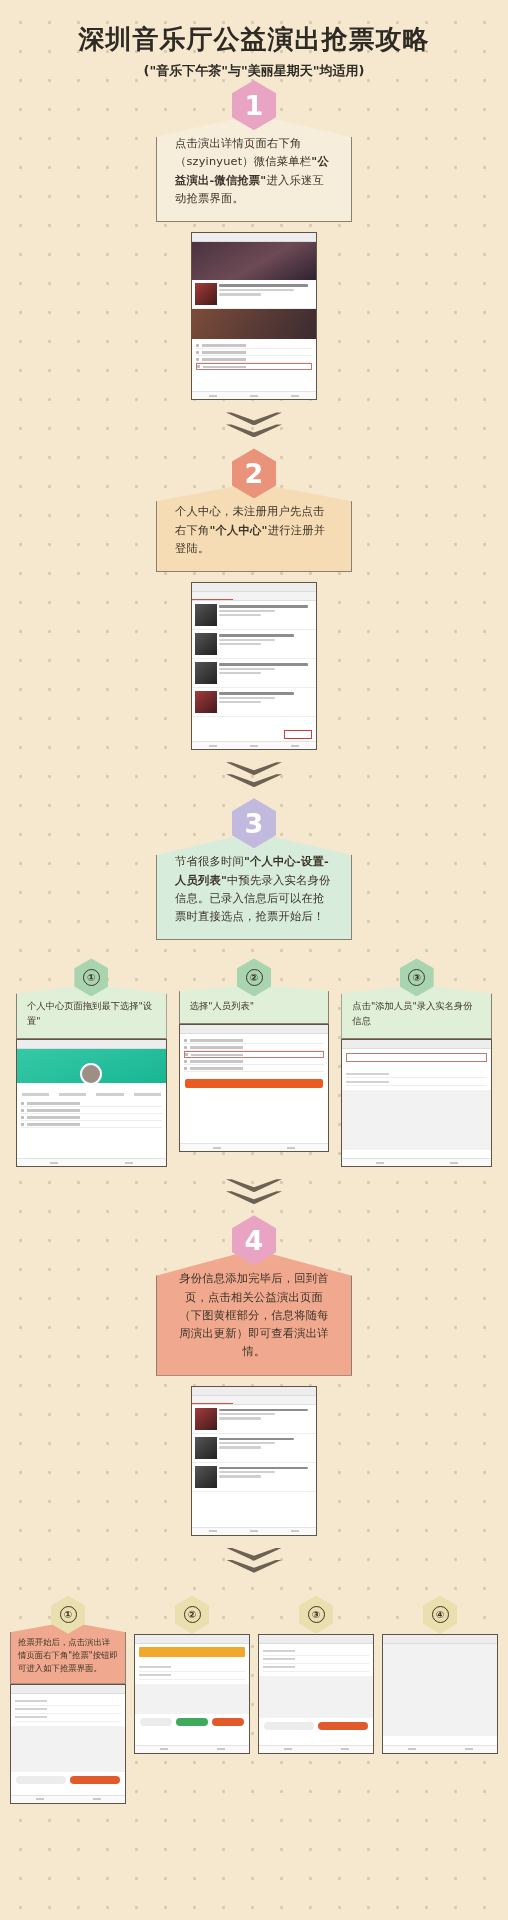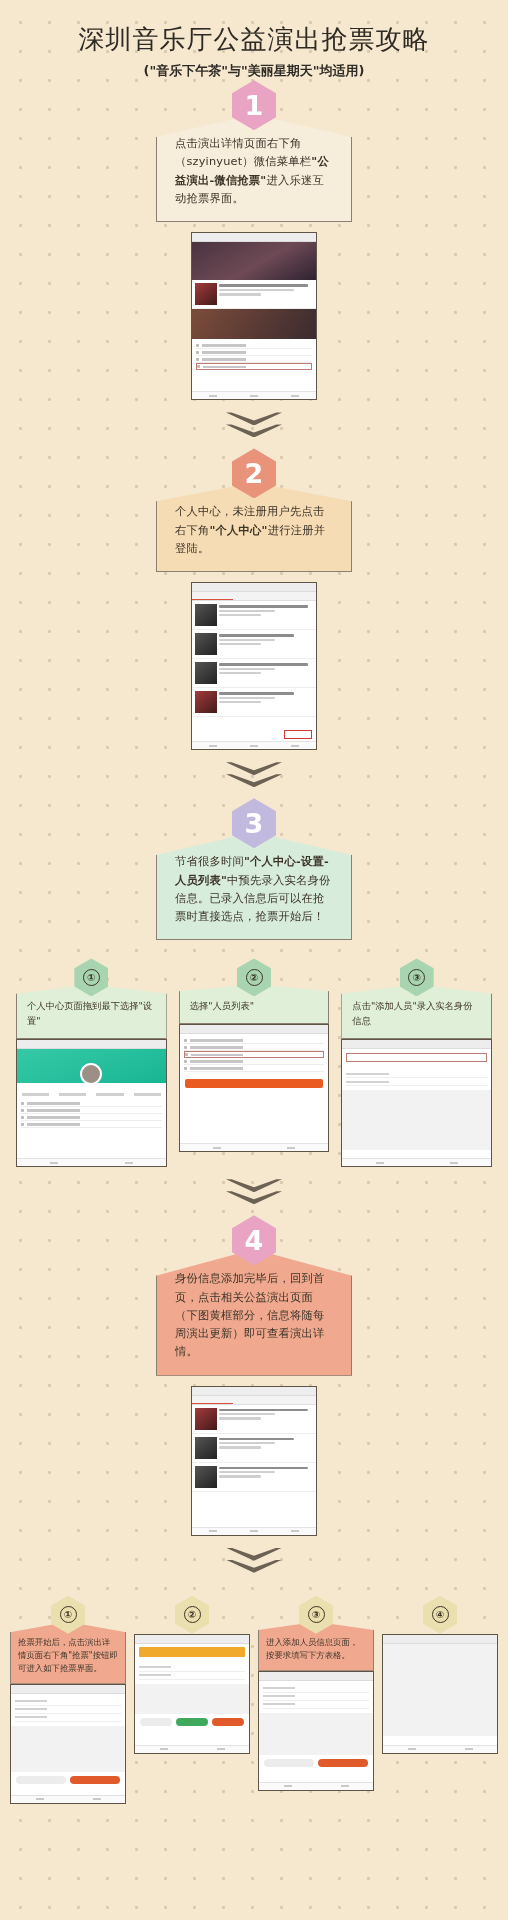--- a/index.html
+++ b/index.html
@@ -15,21 +15,21 @@
     background-size: 29px 29px;
     background-position: 6px 8px;
     position: relative;
     color: #3d3429;
   }
 
   
   .title-wrap { padding-top: 24px; text-align: center; }
   .main-title {
     font-size: 26px;
-    font-weight: 400;
+    font-weight: 700;
     letter-spacing: 1px;
     color: #2e2a24;
     line-height: 1.2;
   }
   .sub-title {
     font-size: 13px;
     font-weight: 700;
     margin-top: 7px;
     color: #2e2a24;
   }
@@ -56,21 +56,21 @@
     font-size: 11.3px;
     line-height: 1.62;
     text-align: left;
     letter-spacing: 0.2px;
     position: relative;
     clip-path: polygon(50% 0%, 100% 21%, 100% 100%, 0% 100%, 0% 21%);
   }
   .stepbox.cream  { background: #f7eddb; }
   .stepbox.peachy { background: #f6dcb4; }
   .stepbox.mint   { background: #d7ecdb; }
-  .stepbox.coral  { background: #f0a98f; }
+  .stepbox.coral  { background: #f0a98f; text-align: center; }
   .stepbox b { font-weight: 700; }
 
   
   .chevrons {
     width: 56px; height: 30px;
     margin: 12px auto 6px auto;
     position: relative;
   }
   .chevrons i {
     position: absolute; left: 0;
@@ -529,21 +529,20 @@
           <span>
             <i></i>
           </span>
         </div>
     </div>
   </div>
   <div class="subcol">
     <div class="subhex peach">
       <div class="circ">③</div>
     </div>
-    <div class="subbox coral">进入添加人员信息页面，按要求填写下方表格。</div>
     <div class="subcard">
       <div class="ph-bar"></div>
       <div class="ph-form">
         <div class="ph-fr">
             <em></em>
           </div>
           <div class="ph-fr">
             <em></em>
           </div>
           <div class="ph-fr">

